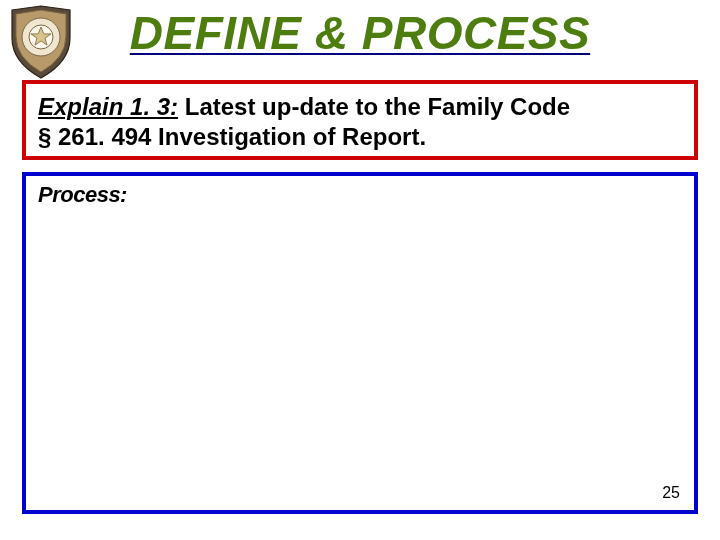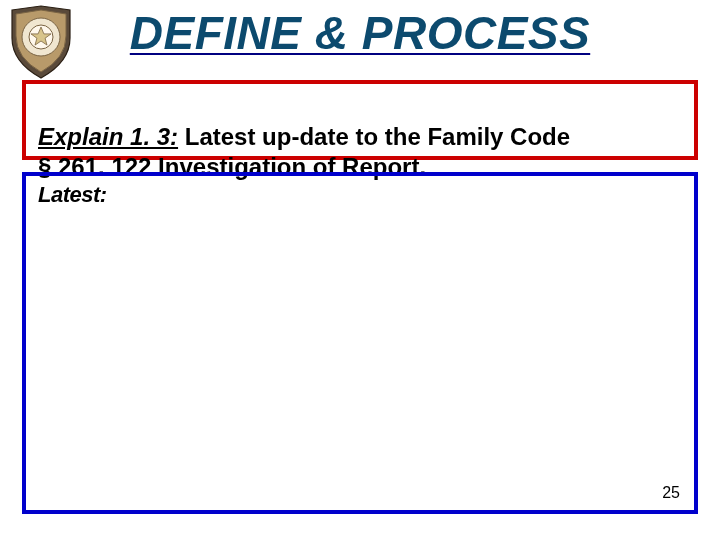--- a/index.html
+++ b/index.html
@@ -24,21 +24,21 @@
   }
   .title {
     position: absolute;
     top: 6px;
     left: 0;
     width: 720px;
     text-align: center;
     font-size: 46px;
     font-weight: 900;
     font-style: italic;
-    color: #0c4a6e;
+    color: #4d7c0f;
     letter-spacing: 0.5px;
     font-family: Arial, Helvetica, sans-serif;
     text-decoration: underline;
     text-decoration-color: #000080;
     text-decoration-thickness: 2px;
     text-underline-offset: 4px;
   }
   .red-box {
     position: absolute;
     top: 80px;
@@ -47,21 +47,20 @@
     height: 80px;
     border: 4px solid #cc0000;
     padding: 8px 12px 8px 12px;
   }
   .explain-line {
     font-family: Arial, Helvetica, sans-serif;
     font-size: 24px;
     font-weight: 700;
     color: #000;
     line-height: 1.25;
-    margin-top: 30px;
   }
   .explain-label {
     font-style: italic;
     text-decoration: underline;
   }
   .blue-box {
     position: absolute;
     top: 172px;
     left: 22px;
     width: 676px;
@@ -105,22 +104,22 @@
         <polygon points="0,-10 2.9,-3.1 10,-3.1 4.1,1.2 6.0,8.1 0,4 -6.0,8.1 -4.1,1.2 -10,-3.1 -2.9,-3.1" fill="#d8c48a" stroke="#7a6444" stroke-width="0.8"></polygon>
       </g>
     </svg>
   </div>
 
   <h1 class="title">DEFINE &amp; PROCESS</h1>
 
   <div class="red-box">
     <div class="explain-line">
       <span class="explain-label">Explain 1. 3:</span><span> Latest up-date to the Family Code</span><br>
-      <span>§ 261. 122 Investigation of Report.</span>
+      <span>§ 261. 494 Investigation of Report.</span>
     </div>
   </div>
 
   <div class="blue-box">
-    <div class="process-label">Latest:</div>
+    <div class="process-label">Process:</div>
     <div class="page-num">25</div>
   </div>
 
 </div>
 
 </body></html>

